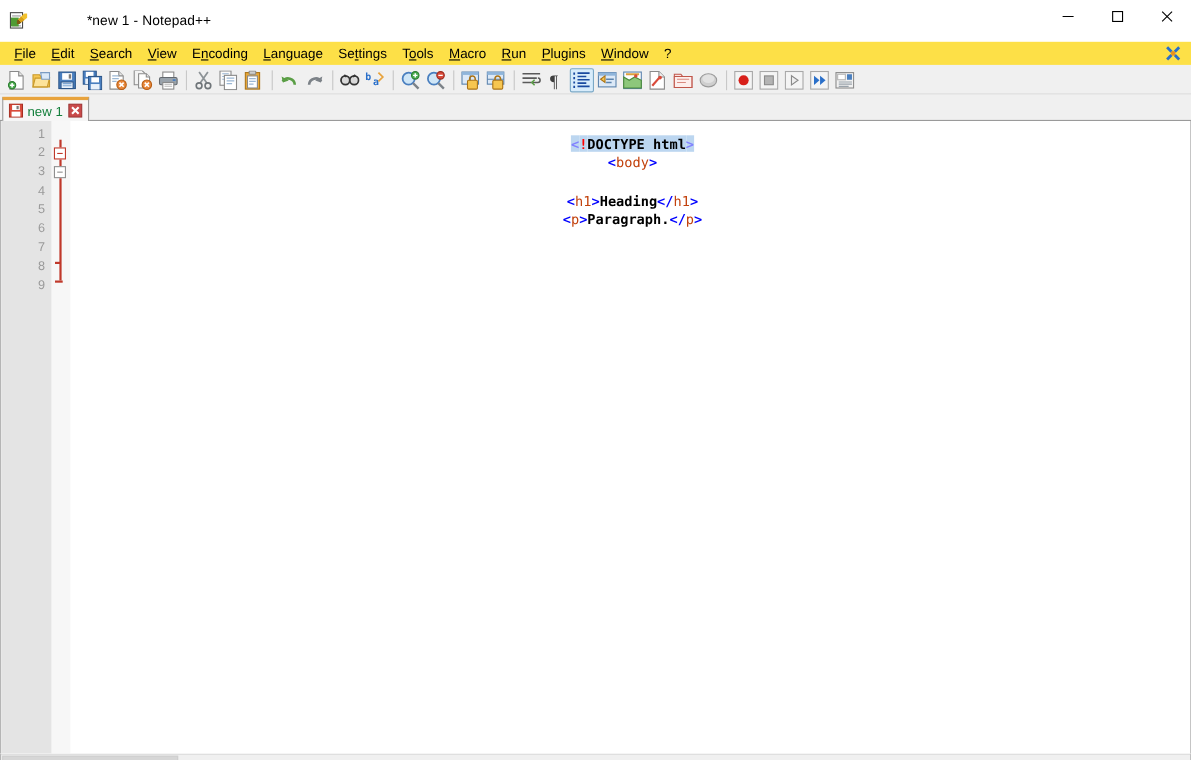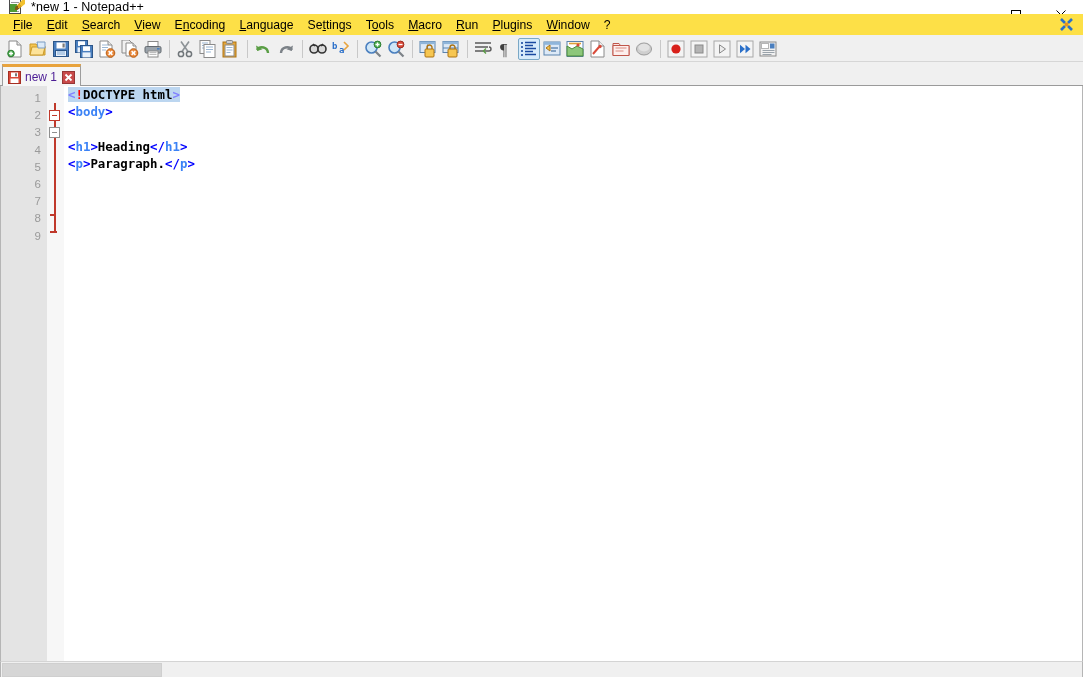--- a/index.html
+++ b/index.html
@@ -6,25 +6,26 @@
   html, body {
     width: 1083px; height: 691px;
     overflow: hidden;
     background: #ffffff;
     font-family: "Liberation Sans", sans-serif;
     -webkit-font-smoothing: none;
   }
 
   
   .titlebar {
-    height: 14px;
+    height: 38px;
     background: #ffffff;
     display: flex;
     align-items: center;
     position: relative;
+    gap: 48px;
   }
   .app-icon {
     width: 16px; height: 16px;
     margin-left: 8px; margin-right: 7px;
     position: relative;
     flex: 0 0 auto;
   }
   .app-icon .pad {
     position: absolute; left: 1px; top: 0px;
     width: 12px; height: 15px;
@@ -133,21 +134,21 @@
     display: flex; align-items: center;
     padding: 0 5px 0 5px;
     background: #f6f6f6;
     border: 1px solid #9d9d9d;
     border-bottom: none;
     border-top: 3px solid #e8a33d;
     position: relative;
     top: 1px;
   }
   .tab-save-icon { width: 13px; height: 13px; margin-right: 4px; flex:0 0 auto;}
-  .tab-label { font-size: 12px; color: #4c1d95; margin-right: 5px; }
+  .tab-label { font-size: 12px; color: #15803d; margin-right: 5px; }
   .tab-close { width: 13px; height: 13px; flex:0 0 auto;}
 
   
   .editor-wrap {
     position: relative;
     height: 575px;
     background: #ffffff;
     display: flex;
     border-left: 1px solid #b5b5b5;
     border-right: 1px solid #b5b5b5;
@@ -200,37 +201,38 @@
   }
   .fold-tick {
     position: absolute;
     left: 3px;
     width: 5px; height: 2px;
     background: #c0392b;
   }
   .code {
     flex: 1 1 auto;
     position: relative;
-    padding-top: 0;
+    padding-top: 12px;
     font-family: "DejaVu Sans Mono", "Liberation Mono", monospace;
     font-size: 12.4px;
     background: #ffffff;
     overflow: hidden;
+    text-align: center;
   }
   .code-line {
     height: 17.2px;
     line-height: 17.2px;
     padding-left: 4px;
     white-space: pre;
     position: relative;
   }
   .code-line.current {
     background: #e8e8fb;
   }
-  .tok-tagname  { color: #3b82f6; font-weight: bold; }
+  .tok-tagname  { color: #c2410c; font-weight: normal; }
   .tok-text     { color: #000000; font-weight: bold; }
   .tok-doctype  { color: #000000; font-weight: bold; background: #bcd6f0; }
   .tok-doctype-b{ color: #ff0000; font-weight: bold; background: #bcd6f0; }
   .tok-angle    { color: #8080ff; font-weight: bold; background: #bcd6f0; }
   .hl-purple    { background: #caa9f7; }
   .tok-red      { color: #ff0000; font-weight: bold; }
   .tok-blue     { color: #0000ff; font-weight: bold; }
 
   
   .hscroll {

